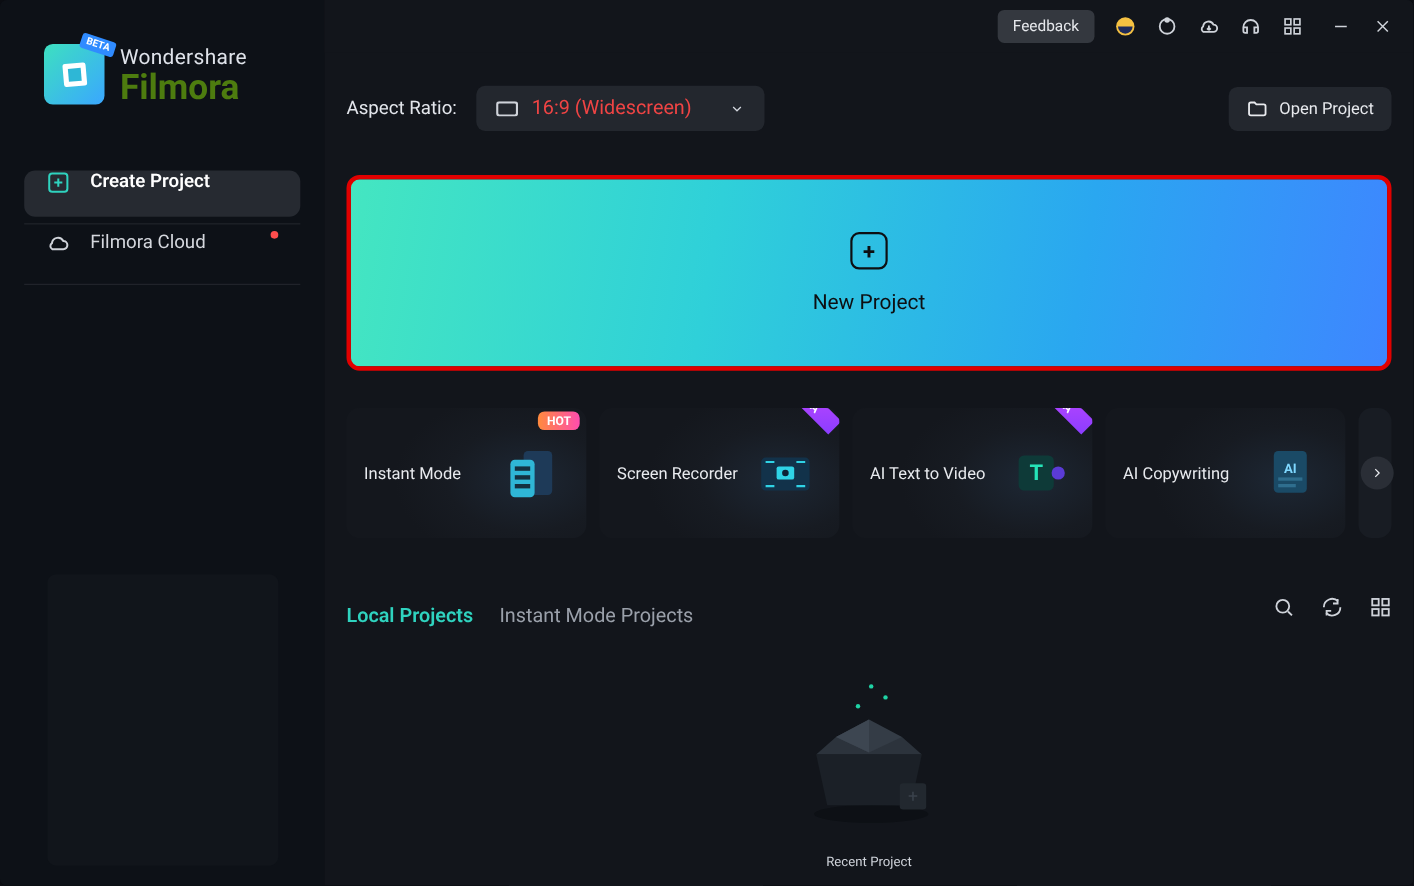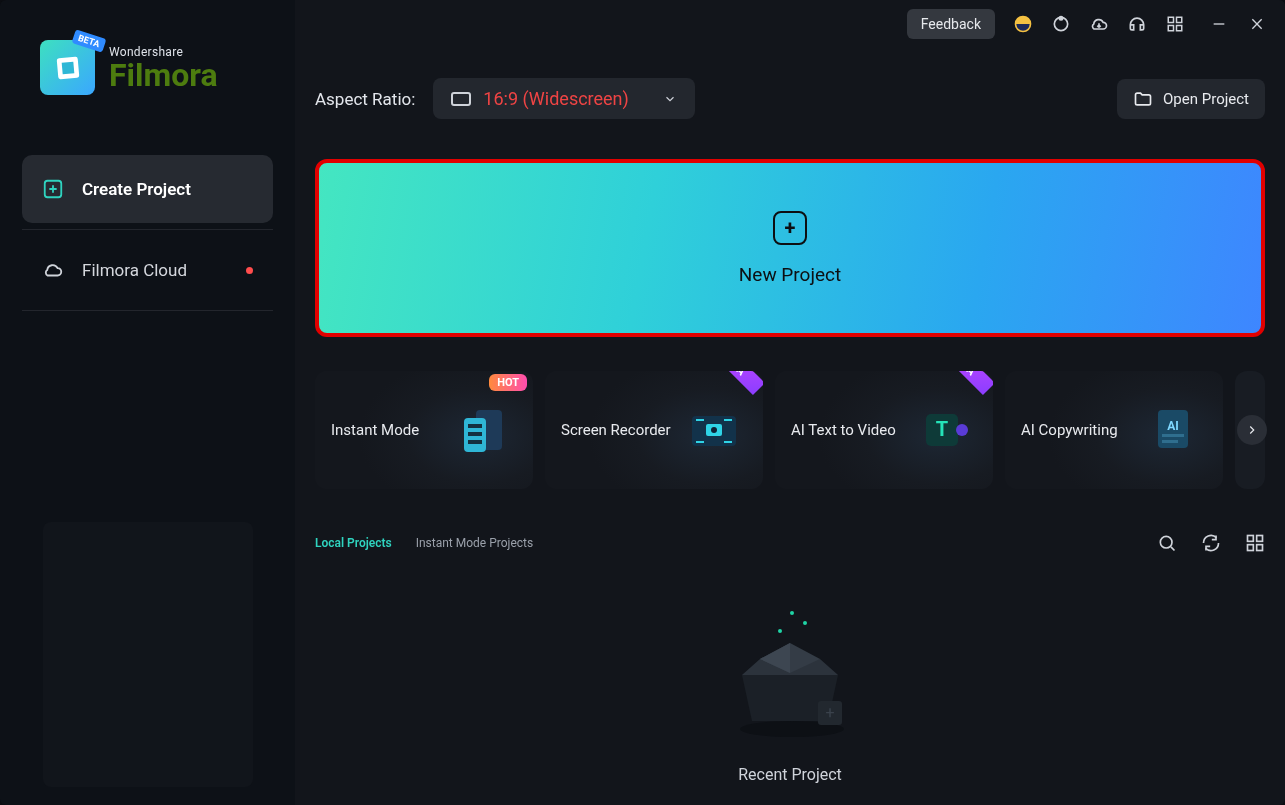--- a/index.html
+++ b/index.html
@@ -13,26 +13,26 @@
     width: 55px; height: 55px; border-radius: 8px;
     background: linear-gradient(135deg,#3de0c0,#3aa7ff);
     position: relative; display:flex; align-items:center; justify-content:center;
   }
   .brand-mark svg { transform: rotate(-5deg); }
   .brand-badge {
     position: absolute; top: -6px; right: -10px;
     background:#2f8bff; color:#fff; font-size:9px; font-weight:700;
     padding:2px 5px; border-radius:3px; transform: rotate(18deg);
   }
-  .brand-text-top { font-size: 12px; color:#dfe3ea; letter-spacing:.3px; }
+  .brand-text-top { font-size: 19px; color:#dfe3ea; letter-spacing:.3px; }
   .brand-text-bottom { font-size: 32px; font-weight:700; color:#4d7c0f; line-height:1; }
 
   .nav-item {
-    display:flex; align-items:center; gap:18px;
-    height:68px; border-radius:10px; padding:0 20px; margin:0 4px;
+    display:flex; gap:18px;
+    height:42px; border-radius:10px; padding:0 20px; margin:0 4px;
     color:#d4d7dd; font-size:17px; cursor:pointer;
   }
   .nav-item.active { background:#262a31; color:#fff; font-weight:600; }
   .nav-divider { height:1px; background:#23262d; margin:6px 4px; }
   .nav-dot { width:7px; height:7px; border-radius:50%; background:#ff4d4d; margin-left:auto; }
   .nav-icon { width:22px; height:22px; display:flex; align-items:center; justify-content:center; }
 
   .sidebar-ad { margin-top:auto; width:210px; height:265px; background:#11151b; border-radius:8px; align-self:center; }
 
   
@@ -103,30 +103,30 @@
   }
   .scroll-arrow {
     position:absolute; right:-2px; top:50%; transform:translateY(-50%);
     width:30px; height:30px; border-radius:50%; background:#2a2e36;
     display:flex; align-items:center; justify-content:center; cursor:pointer;
   }
   .card.partial { width:30px; padding:0; background:#181c23; }
 
   
   .tabs-row { display:flex; align-items:center; gap:24px; margin-top:28px; }
-  .tab { font-size:12px; color:#9aa0aa; cursor:pointer; }
+  .tab { font-size:18px; color:#9aa0aa; cursor:pointer;margin-top:16px; }
   .tab.active { color:#2fd3bf; font-weight:600; }
   .tabs-row .tools { margin-left:auto; display:flex; gap:24px; }
   .tool-icon { width:20px; height:20px; cursor:pointer; color:#cfd3da; }
 
   
   .empty-state { flex:1; display:flex; flex-direction:column; align-items:center; justify-content:center; gap:24px; margin-top:10px; }
   .box-illustration { width:160px; height:140px; position:relative; }
   .box-illustration svg { width:100%; height:100%; }
-  .empty-label { font-size:16px; color:#cfd3da; }
+  .empty-label { font-size:12px; color:#cfd3da; }
 
   svg { display:block; }
 </style>
 </head>
 <body>
 
 <div class="app">
 
   <aside class="sidebar">
     <div class="brand">

